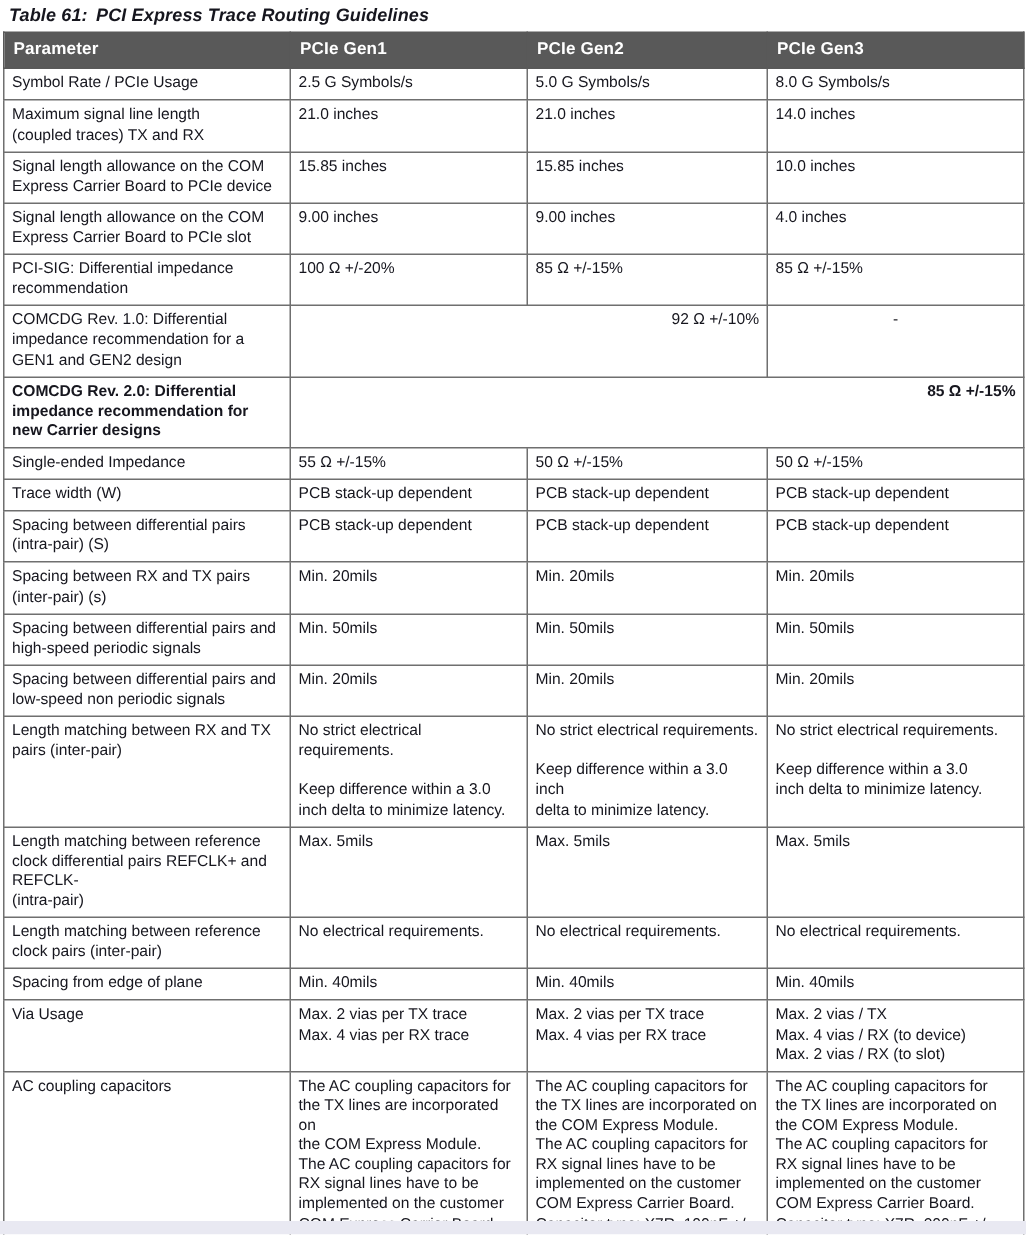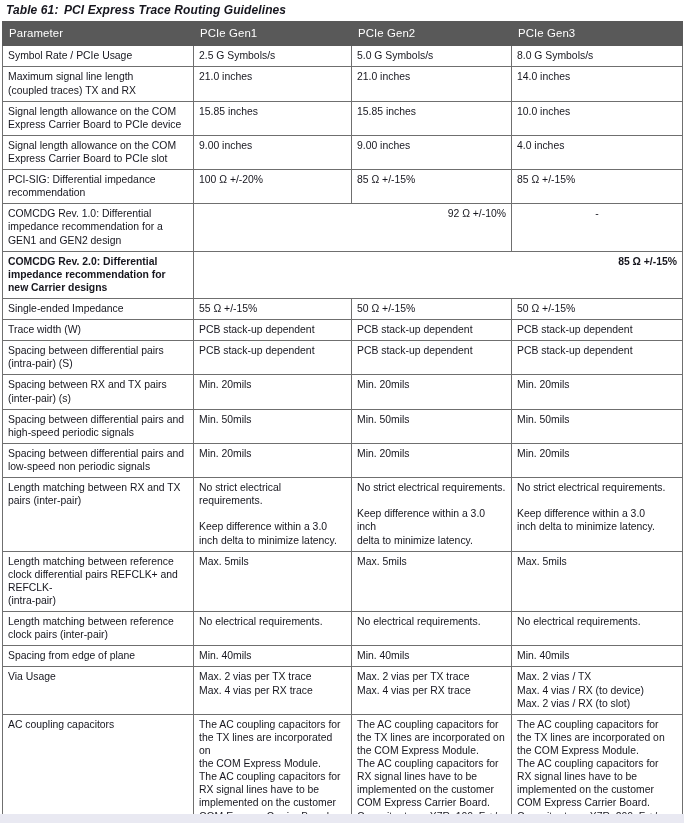--- a/index.html
+++ b/index.html
@@ -53,21 +53,21 @@
   table.routing td {
     border: 1px solid #6f6f6f;
     vertical-align: top;
     padding: 3px 5px 4px 5px;
     line-height: 1.26;
     box-sizing: border-box;
   }
   table.routing thead th {
     background: #595959;
     color: #ffffff;
-    font-weight: normal;
+    font-weight: bold;
     font-size: 11.4px;
     text-align: left;
     padding: 4px 5px 5px 6px;
     border-color: #595959;
     letter-spacing: 0.1px;
   }
   td.param {
     white-space: pre-line;
   }
   td.val {

